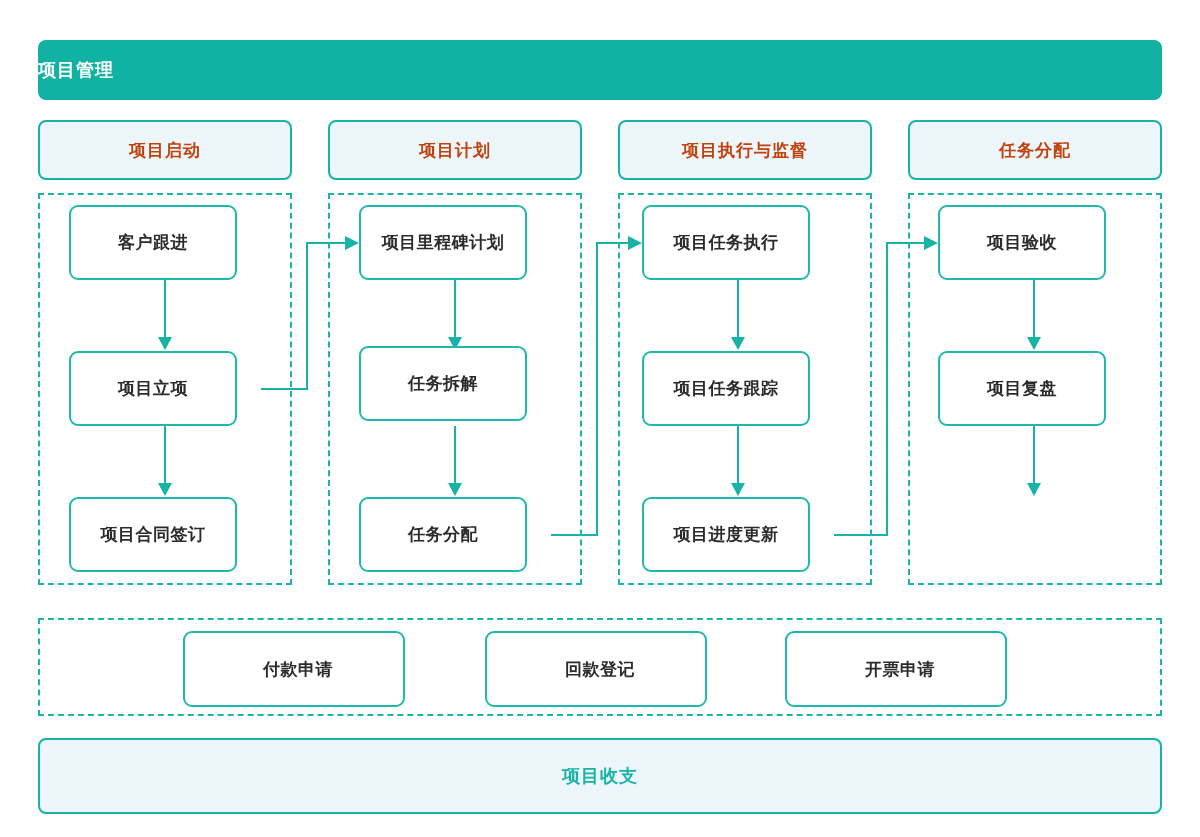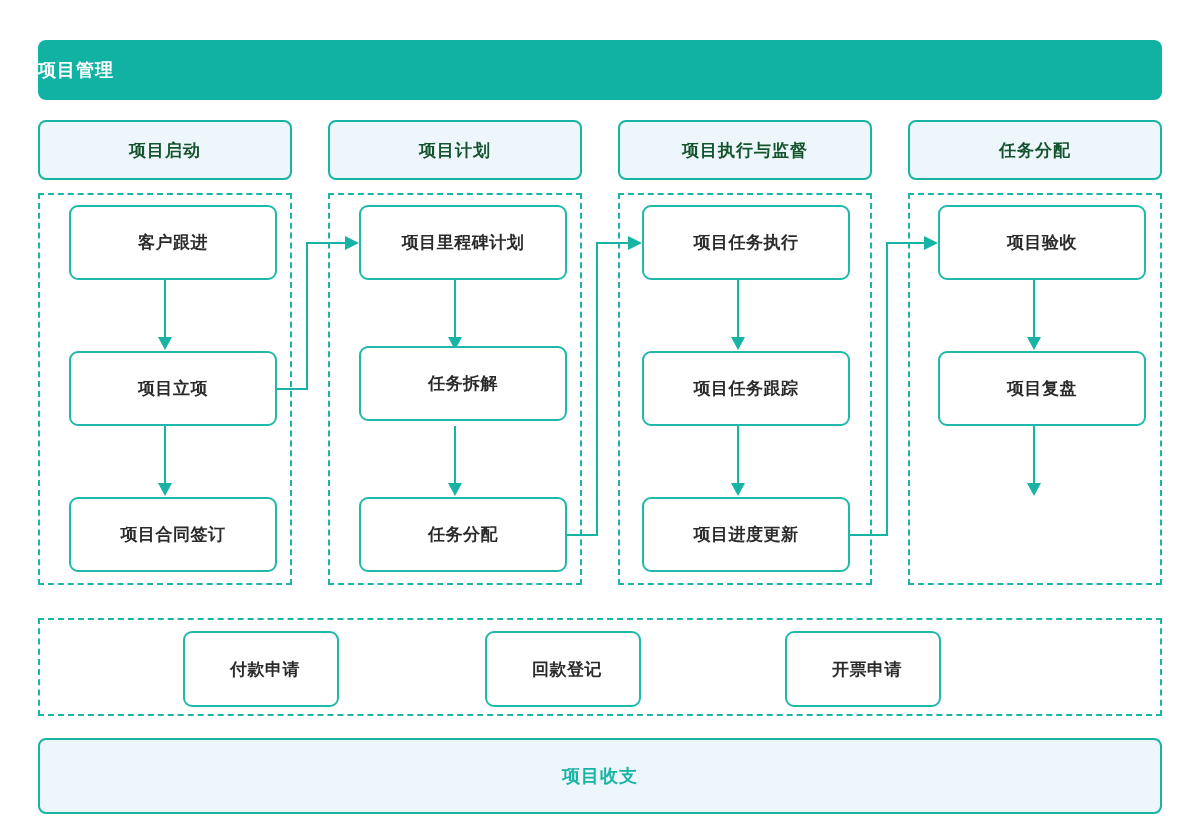--- a/index.html
+++ b/index.html
@@ -29,35 +29,35 @@
   }
   .col-hdr {
     position: absolute;
     top: 120px;
     width: 254px; height: 60px;
     box-sizing: border-box;
     background: #edf6fa;
     border: 2px solid #17b3a5;
     border-radius: 8px;
     display: flex; align-items: center; justify-content: center;
-    color: #14532d;
+    color: #c2410c;
     font-size: 17px;
     font-weight: 700;
     letter-spacing: 1px;
   }
   .col-cont {
     position: absolute;
     top: 193px;
     width: 254px; height: 392px;
     box-sizing: border-box;
     border: 2px dashed #1ab5a7;
   }
   .node {
     position: absolute;
-    width: 208px; height: 75px;
+    width: 168px; height: 75px;
     box-sizing: border-box;
     background: #ffffff;
     border: 2px solid #20b8aa;
     border-radius: 9px;
     display: flex; align-items: center; justify-content: center;
     color: #2b2b2b;
     font-size: 17px;
     font-weight: 700;
     letter-spacing: 0.5px;
     z-index: 2;
@@ -65,21 +65,21 @@
   .fin-cont {
     position: absolute;
     left: 38px; top: 618px;
     width: 1124px; height: 98px;
     box-sizing: border-box;
     border: 2px dashed #1ab5a7;
   }
   .fin-box {
     position: absolute;
     top: 631px;
-    width: 156px; height: 76px;
+    width: 222px; height: 76px;
     box-sizing: border-box;
     background: #ffffff;
     border: 2px solid #20b8aa;
     border-radius: 9px;
     display: flex; align-items: center; justify-content: center;
     color: #2b2b2b;
     font-size: 17px;
     font-weight: 700;
     letter-spacing: 0.5px;
     z-index: 2;

